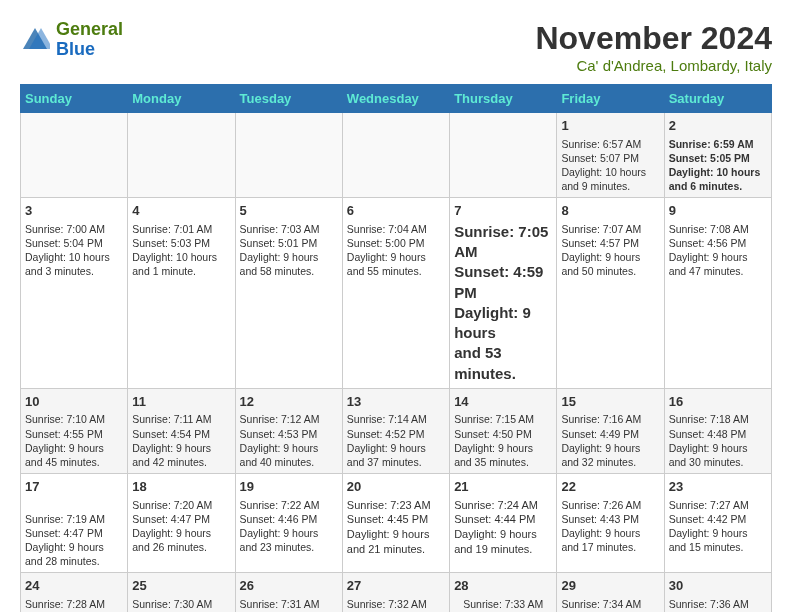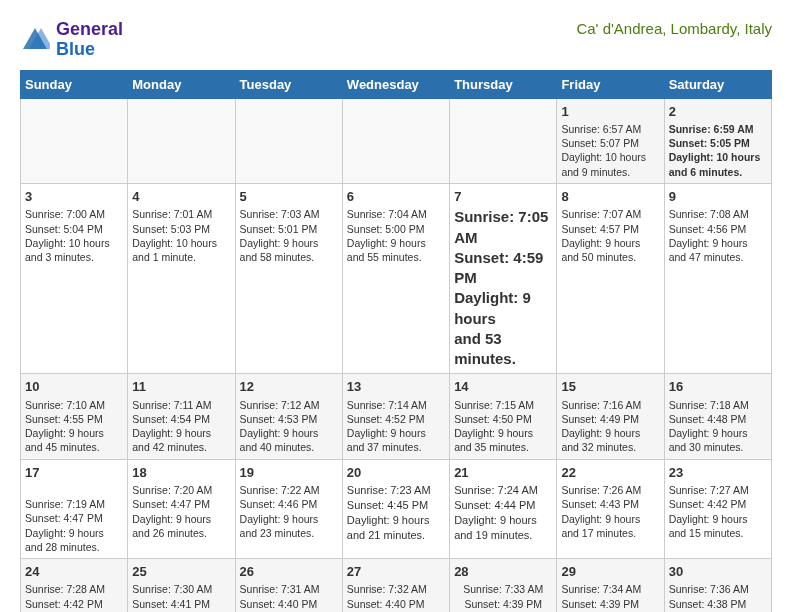--- a/index.html
+++ b/index.html
@@ -18,21 +18,21 @@
     }
     .logo {
       display: flex;
       align-items: center;
     }
     .logo-text {
       font-size: 18px;
       font-weight: bold;
       line-height: 1.1;
     }
-    .logo-general { color: #4c1d95; }
+    .logo-general { color: #4d7c0f; }
     .logo-blue { color: #1a6bbf; }
     .logo-icon {
       width: 30px;
       height: 30px;
       margin-right: 6px;
     }
     .title-block {
       text-align: right;
     }
     .month-title {
@@ -44,21 +44,21 @@
       font-size: 15px;
       color: #4d7c0f;
     }
     table {
       width: 100%;
       border-collapse: collapse;
       font-size: 11px;
     }
     thead tr th {
       background-color: #2c6fad;
-      color: #ffffff;
+      color: #5eead4;
       padding: 6px 4px;
       text-align: left;
       font-size: 13px;
       font-weight: bold;
       border: 1px solid #2c6fad;
     }
     tbody tr td {
       border: 1px solid #ccc;
       vertical-align: top;
       padding: 4px;
@@ -93,20 +93,21 @@
     <svg class="logo-icon" viewBox="0 0 40 40">
       <polygon points="20,4 36,32 4,32" fill="#2c6fad" opacity="0.85"></polygon>
       <polygon points="28,4 44,32 12,32" fill="#1a6bbf" opacity="0.5"></polygon>
     </svg>
     <div class="logo-text">
       <span class="logo-general">General</span><br>
       <span class="logo-blue">Blue</span>
     </div>
   </div>
   <div class="title-block">
+    <div class="month-title">November 2024</div>
     <div class="subtitle">Ca' d'Andrea, Lombardy, Italy</div>
   </div>
 </div>
 
 <table>
   <thead>
     <tr>
     <th>Sunday</th>
         <th>Monday</th>
         <th>Tuesday</th>

